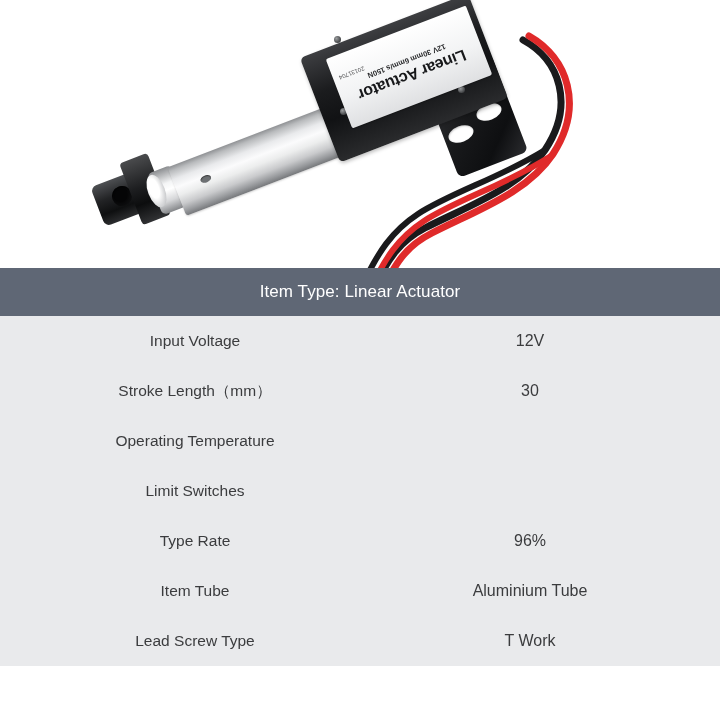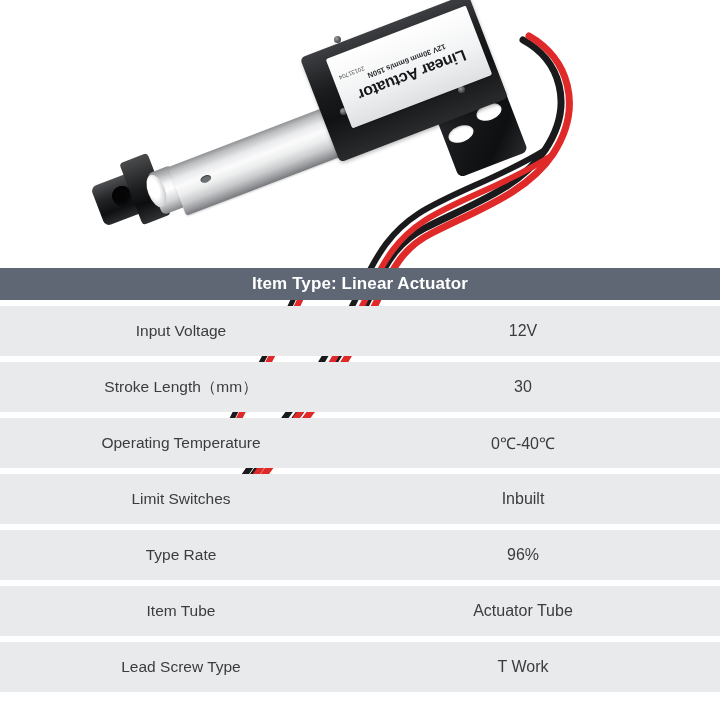--- a/index.html
+++ b/index.html
@@ -227,37 +227,37 @@
   }
 
   
   .spec-table {
     position: absolute;
     left: 0;
     top: 268px;
     width: 720px;
   }
   .spec-header {
-    height: 32px;
+    height: 48px;
     background: #5f6775;
     display: flex;
     align-items: center;
     justify-content: center;
     color: #ffffff;
     font-size: 17px;
-    font-weight: bold;
+    font-weight: normal;
     letter-spacing: 0.1px;
   }
   .spec-row {
     position: relative;
     height: 50px;
-    margin-top: 6px;
     background: #e9eaec;
     display: flex;
     align-items: center;
+    padding-left: 14px;
   }
   .spec-label {
     width: 362px;
     text-align: center;
     font-size: 15.5px;
     color: #3b3c3e;
   }
   .spec-value {
     flex: 1;
     text-align: center;
@@ -334,36 +334,34 @@
       <div class="spec-value">12V</div>
     </div>
 
     <div class="spec-row">
       <div class="spec-label">Stroke Length（mm）</div>
       <div class="spec-value">30</div>
     </div>
 
     <div class="spec-row">
       <div class="spec-label">Operating Temperature</div>
-      <div class="spec-value">0℃-40℃</div>
     </div>
 
     <div class="spec-row">
       <div class="spec-label">Limit Switches</div>
-      <div class="spec-value">Inbuilt</div>
     </div>
 
     <div class="spec-row">
       <div class="spec-label">Type Rate</div>
       <div class="spec-value">96%</div>
     </div>
 
     <div class="spec-row">
       <div class="spec-label">Item Tube</div>
-      <div class="spec-value">Actuator Tube</div>
+      <div class="spec-value">Aluminium Tube</div>
     </div>
 
     <div class="spec-row">
       <div class="spec-label">Lead Screw Type</div>
       <div class="spec-value">T Work</div>
     </div>
 
   </div>
 
 </div>

